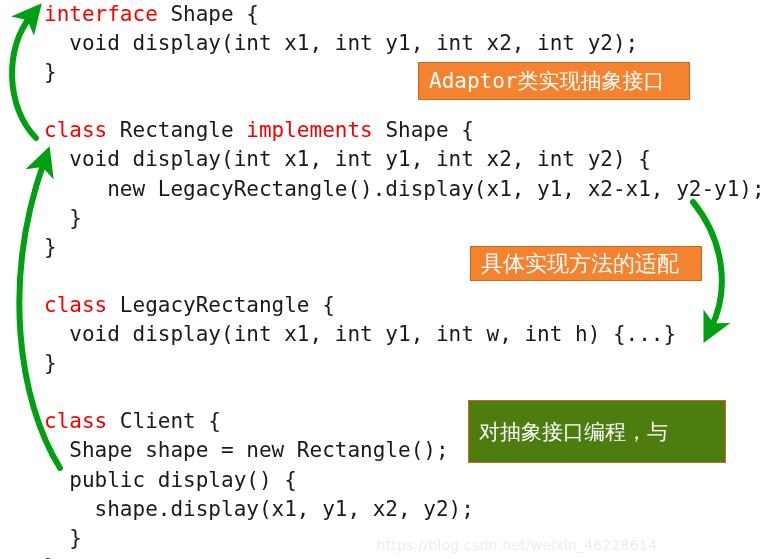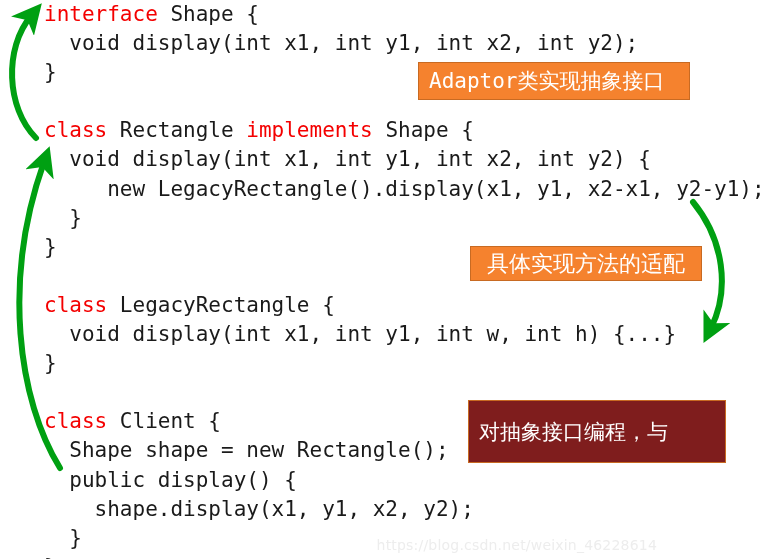--- a/index.html
+++ b/index.html
@@ -69,21 +69,20 @@
     left: 418px;
     top: 62px;
     width: 272px;
     height: 38px;
   }
   #callout-method {
     left: 470px;
     top: 246px;
     width: 232px;
     height: 35px;
-    align-items: center;
   }
   #callout-client {
     left: 468px;
     top: 400px;
     width: 258px;
     height: 63px;
   }
 
   
   #arrows {
@@ -137,19 +136,19 @@
   </svg>
 
   <div class="callout" id="callout-adaptor" style="background: rgb(245, 130, 46); border-color: rgb(200, 106, 34); color: rgb(255, 255, 255);">
     <div class="line">Adaptor类实现抽象接口</div>
   </div>
 
   <div class="callout serif" id="callout-method" style="background: rgb(245, 130, 46); border-color: rgb(200, 106, 34); color: rgb(255, 255, 255);">
     <div class="line">具体实现方法的适配</div>
   </div>
 
-  <div class="callout" id="callout-client" style="background: #7f1d1d; border-color: rgb(200, 106, 34); color: rgb(255, 255, 255);">
+  <div class="callout" id="callout-client" style="background: #4d7c0f; border-color: rgb(200, 106, 34); color: rgb(255, 255, 255);">
     <div class="line">对抽象接口编程，与</div>
   </div>
 
   <div id="watermark" style="color: rgb(237, 237, 237);">https://blog.csdn.net/weixin_46228614</div>
 
 </div>
 
 </body></html>

